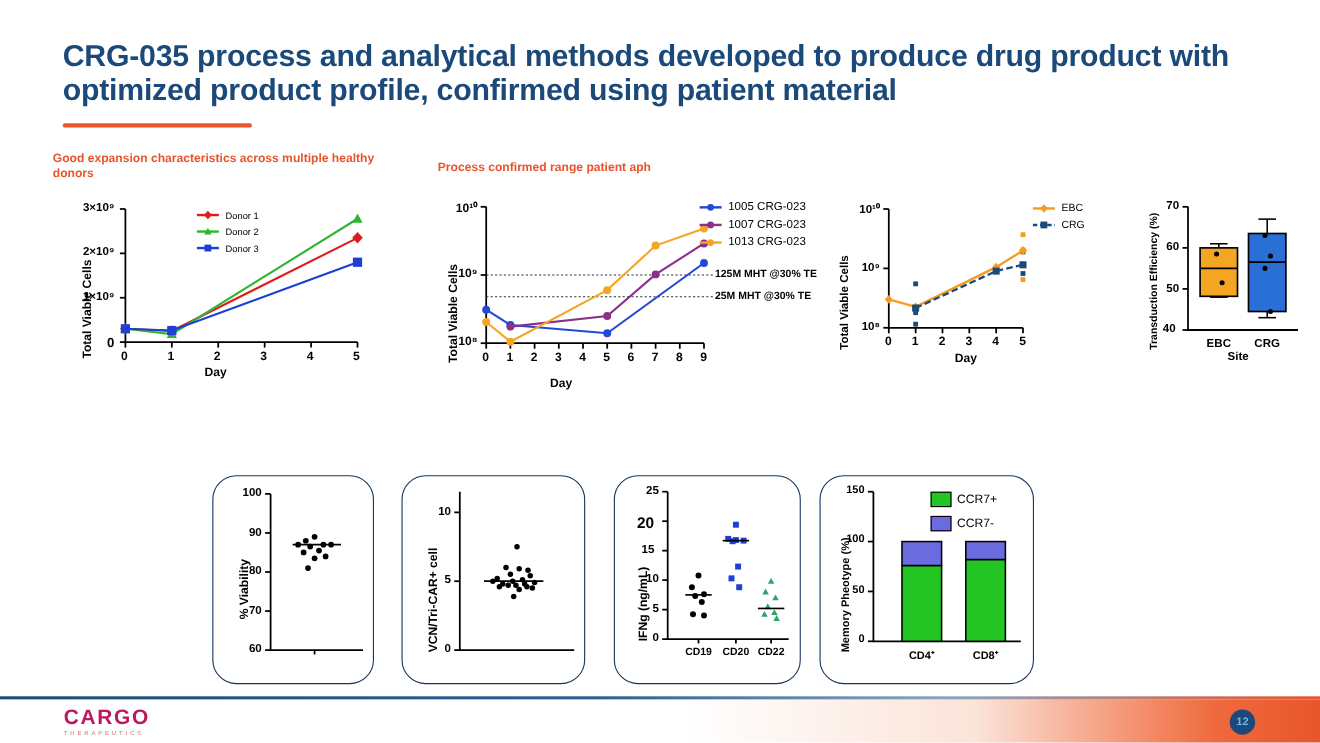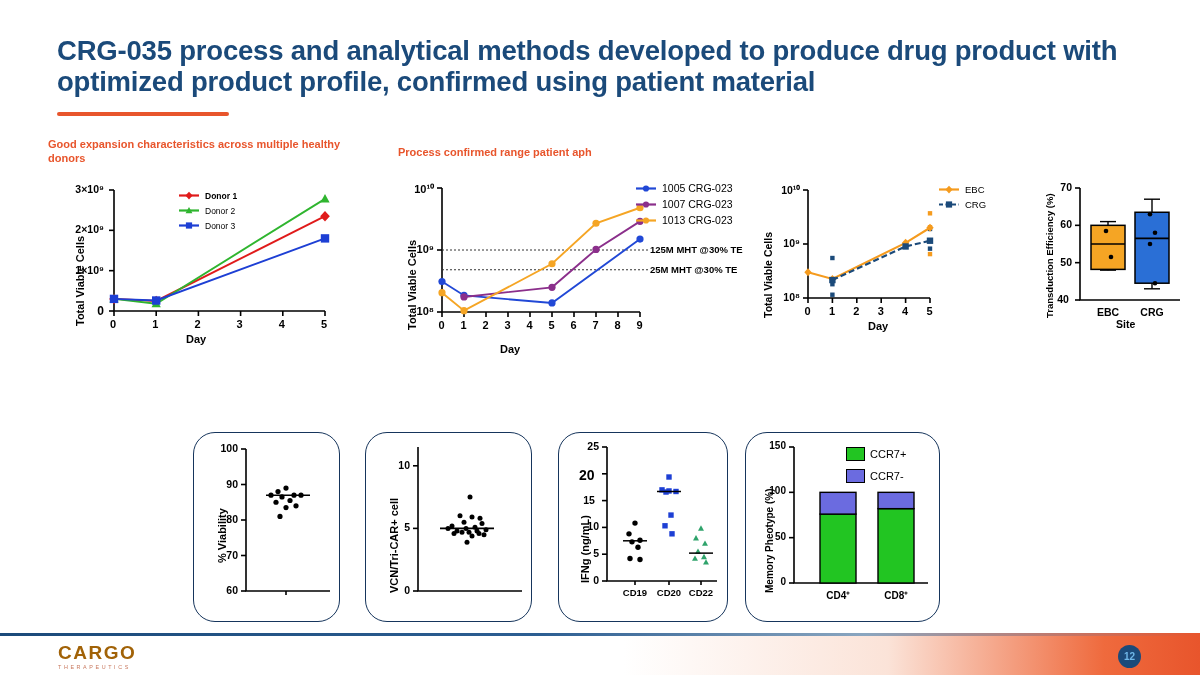--- a/index.html
+++ b/index.html
@@ -37,21 +37,21 @@
 
   
   .card{position:absolute;border:1.6px solid #16355c;border-radius:22px;background:#fff;}
 
   
   .footline{position:absolute;left:0;top:633px;width:1200px;height:3px;
     background:linear-gradient(90deg,#1b4a7a 0%,#2c5e92 45%,#8aa6c0 72%,#e8552c 100%);}
   .footbar{position:absolute;left:0;top:636px;width:1200px;height:39px;
     background:linear-gradient(90deg,#ffffff 0%,#ffffff 52%,#fbe3d8 74%,#ef6a3d 92%,#e8552c 100%);}
   .logo{position:absolute;left:58px;top:643px;}
-  .logo-main{font-size:19px;font-weight:bold;color:#a16207;letter-spacing:1.5px;line-height:1;}
+  .logo-main{font-size:19px;font-weight:bold;color:#be185d;letter-spacing:1.5px;line-height:1;}
   .logo-sub{font-size:5.4px;color:#c8785e;letter-spacing:2.6px;margin-top:2px;}
   .pagebadge{position:absolute;left:1118px;top:645px;width:23px;height:23px;border-radius:50%;
     background:#1b4a7a;color:#6fb7e8;font-size:10px;font-weight:bold;
     display:flex;align-items:center;justify-content:center;}
 </style>
 </head>
 <body>
 
 <div class="slide">
 
@@ -88,21 +88,21 @@
         <rect x="49.8" y="116.7" width="8.4" height="8.4" fill="#1d3fd4"></rect>
         <rect x="92" y="118.31333333333333" width="8.4" height="8.4" fill="#1d3fd4"></rect>
         <rect x="260.8" y="56.2" width="8.4" height="8.4" fill="#1d3fd4"></rect>
       </svg>
     <div id="c1legend" style="position:absolute;left:118px;top:12px;">
         <div class="legend-row">
           <svg width="22" height="11">
             <line x1="1" y1="5.5" x2="21" y2="5.5" stroke="#e01b1b" stroke-width="2.2"></line>
             <polygon points="11,1.625 14.565,5.5 11,9.375 7.4350000000000005,5.5" fill="#e01b1b"></polygon>
           </svg>
-          <span class="legend-label" style="font-size: 8.5px; font-weight: bold;">Donor 1</span>
+          <span class="legend-label" style="font-size: 8.5px;">Donor 1</span>
         </div>
         <div class="legend-row">
           <svg width="22" height="11">
             <line x1="1" y1="5.5" x2="21" y2="5.5" stroke="#2fb52f" stroke-width="2.2"></line>
             <polygon points="11,1.935 7.59,8.135 14.41,8.135" fill="#2fb52f"></polygon>
           </svg>
           <span class="legend-label" style="font-size: 8.5px;">Donor 2</span>
         </div>
         <div class="legend-row">
           <svg width="22" height="11">

